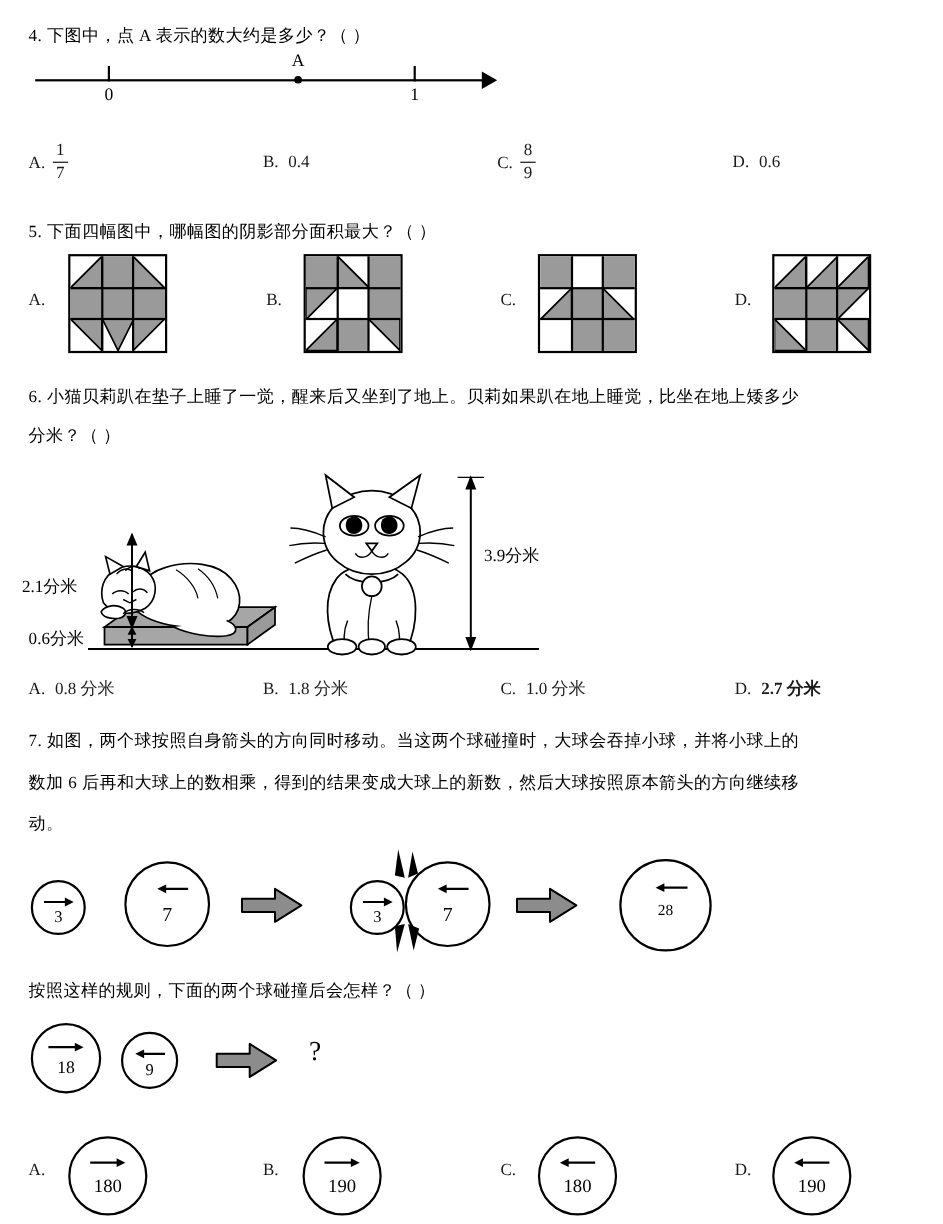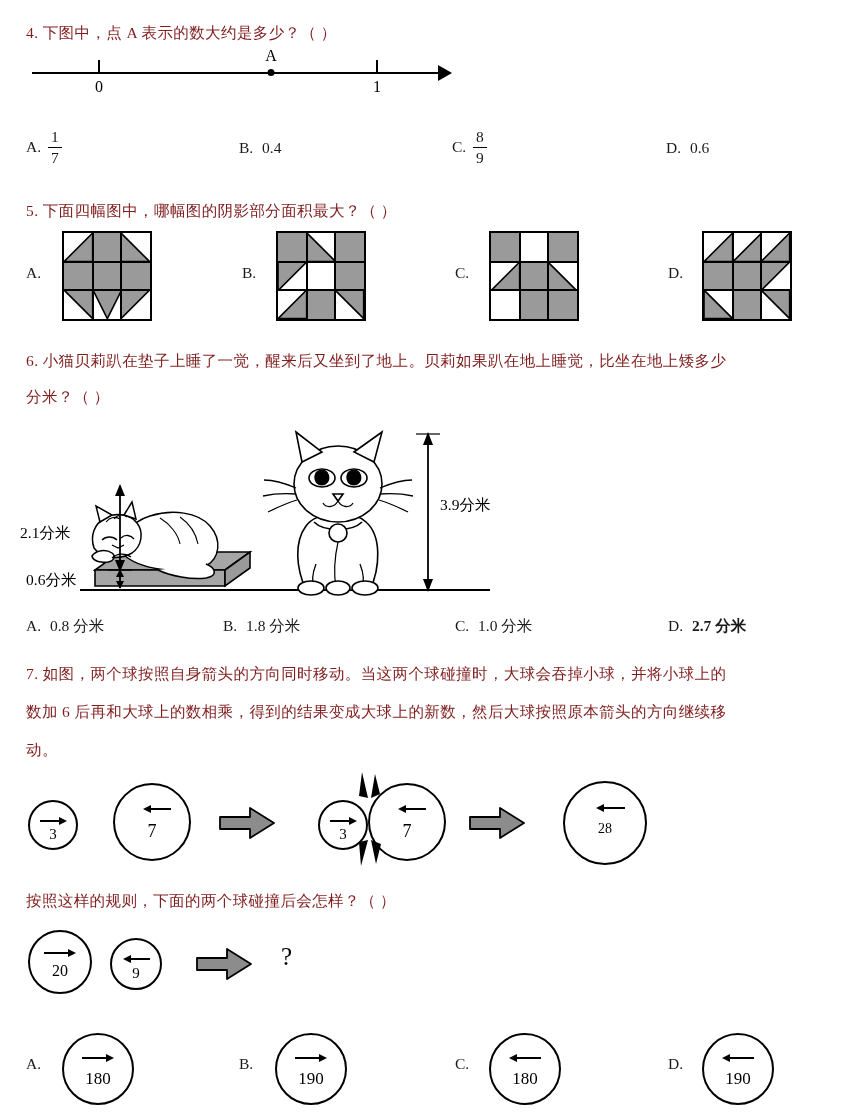--- a/index.html
+++ b/index.html
@@ -18,21 +18,21 @@
   .page {
     position: relative;
     width: 857px;
     height: 1113px;
   }
   .qtext {
     position: absolute;
     font-size: 15.5px;
     line-height: 38px;
     letter-spacing: 0.4px;
-    color: #7f1d1d;
+    color: #000000;
     white-space: nowrap;
   }
   .opt-row {
     position: absolute;
     left: 0;
     width: 857px;
     height: 40px;
   }
   .opt {
     position: absolute;
@@ -493,21 +493,21 @@
 
   <div class="dimlabel" style="left:20px; top:523px;">2.1分米</div>
   <div class="dimlabel" style="left:26px; top:570px;">0.6分米</div>
   <div class="dimlabel" style="left:440px; top:495px;">3.9分米</div>
 
   <div class="opt-row" style="top:612px;">
     <div class="opt" style="left:26px; top:4px;">
       <span>A.</span>
       <span style="margin-left:5px;">0.8 分米</span>
     </div>
-    <div class="opt" style="left:223px; top:4px;">
+    <div class="opt" style="left:239px; top:4px;">
       <span>B.</span>
       <span style="margin-left:5px;">1.8 分米</span>
     </div>
     <div class="opt" style="left:455px; top:4px;">
       <span>C.</span>
       <span style="margin-left:5px;">1.0 分米</span>
     </div>
     <div class="opt" style="left:668px; top:4px;">
       <span>D.</span>
       <span style="margin-left:5px;font-weight:bold;">2.7 分米</span>
@@ -595,21 +595,21 @@
   <div class="qtext" style="left:26px; top:882px;">按照这样的规则，下面的两个球碰撞后会怎样？（      ）</div>
 
   <div class="cat-scene" style="left:0px; top:925px; width:500px; height:78px;">
     <div class="ball" style="left:28px; top:5px; width:64px; height:64px;">
       <div class="ball-arrow" style="top:12px;">
         <svg width="36" height="12" viewBox="0 0 36 12">
             <line x1="2" y1="7" x2="29" y2="7" stroke="#000" stroke-width="2"></line>
             <polygon points="34,7 26,3 26,11" fill="#000"></polygon>
           </svg>
       </div>
-      <div class="ball-num" style="top:30px; font-size:16px;">20</div>
+      <div class="ball-num" style="top:30px; font-size:16px;">18</div>
     </div>
 
     <div class="ball" style="left:110px; top:13px; width:52px; height:52px;">
       <div class="ball-arrow" style="top:10px;">
         <svg width="32" height="12" viewBox="0 0 32 12">
             <line x1="8" y1="7" x2="30" y2="7" stroke="#000" stroke-width="2"></line>
             <polygon points="3,7 11,3 11,11" fill="#000"></polygon>
           </svg>
       </div>
       <div class="ball-num" style="top:25px;">9</div>

